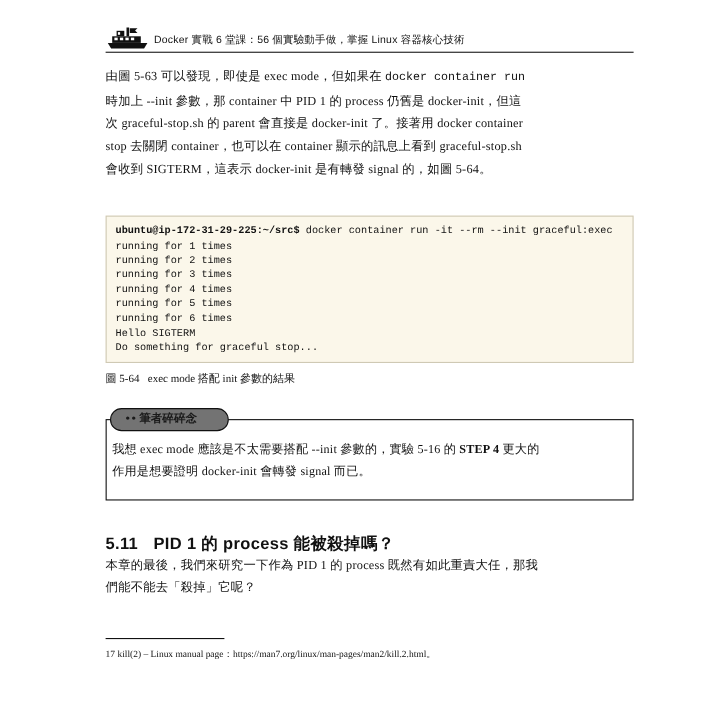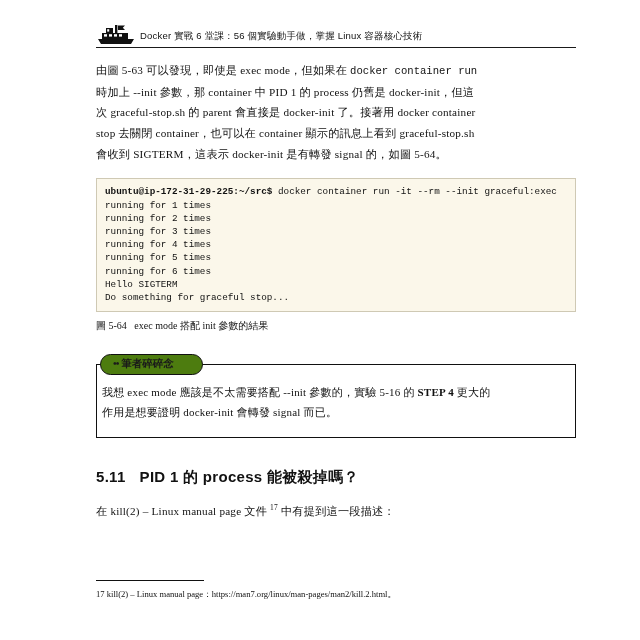--- a/index.html
+++ b/index.html
@@ -73,21 +73,21 @@
     font-family: "Liberation Serif", serif;
   }
   .mono-inline {
     font-family: "Liberation Mono", monospace;
     font-size: 10.6px;
     letter-spacing: 0;
   }
 
   
   .terminal {
-    margin-top: 14px;
+    margin-top: 32px;
     background: #fbf7ea;
     border: 1px solid #cfc9b4;
     padding: 6px 8px 7px 8px;
     font-family: "Liberation Mono", monospace;
     font-size: 9.3px;
     line-height: 1.42;
     color: #111;
     white-space: pre;
     overflow: hidden;
   }
@@ -106,24 +106,24 @@
     position: relative;
   }
   .note-tab {
     position: relative;
     display: inline-block;
     border: 1.4px solid #111;
     border-radius: 14px;
     padding: 2px 28px 3px 12px;
     font-size: 10.5px;
     font-weight: bold;
-    background: #4d7c0f;
+    background: #737373;
     z-index: 3;
     margin-left: 4px;
-    font-family: Liberation Serif, serif;
+    font-family: Liberation Mono, monospace;
   }
   .note-tab .dots {
     display: inline-block;
     margin-right: 3px;
     letter-spacing: -1px;
   }
   .note-box {
     margin-top: -11px;
     border: 1.4px solid #111;
     background: #fff;
@@ -238,22 +238,22 @@
 
     <div class="note-wrap">
       <div class="note-tab"><span class="dots">••</span><span>筆者碎碎念</span></div>
       <div class="note-box">
         <div class="note-text"><span>我想 exec mode 應該是不太需要搭配 --init 參數的，實驗 5-16 的 </span><b>STEP 4</b><span> 更大的</span><br><span>作用是想要證明 docker-init 會轉發 signal 而已。</span></div>
       </div>
     </div>
 
     <div class="section-head"><span class="num">5.11</span><span>PID 1 的 process 能被殺掉嗎？</span></div>
 
-
-    <p class="para" style="margin-top:14px;"><span>在 kill(2) – Linux manual page 文件 </span><sup>17</sup><span> 中有提到這一段描述：</span></p>
+    <p class="para after-head"><span>本章的最後，我們來研究一下作為 PID 1 的 process 既然有如此重責大任，那我</span><br><span>們能不能去「殺掉」它呢？</span></p>
+
 
   </div>
 
   <div class="footnote-rule"></div>
   <div class="footnote">17  kill(2) – Linux manual page：https://man7.org/linux/man-pages/man2/kill.2.html。</div>
   <div class="page-num">5-70</div>
 
 </div>
 
 </body></html>

